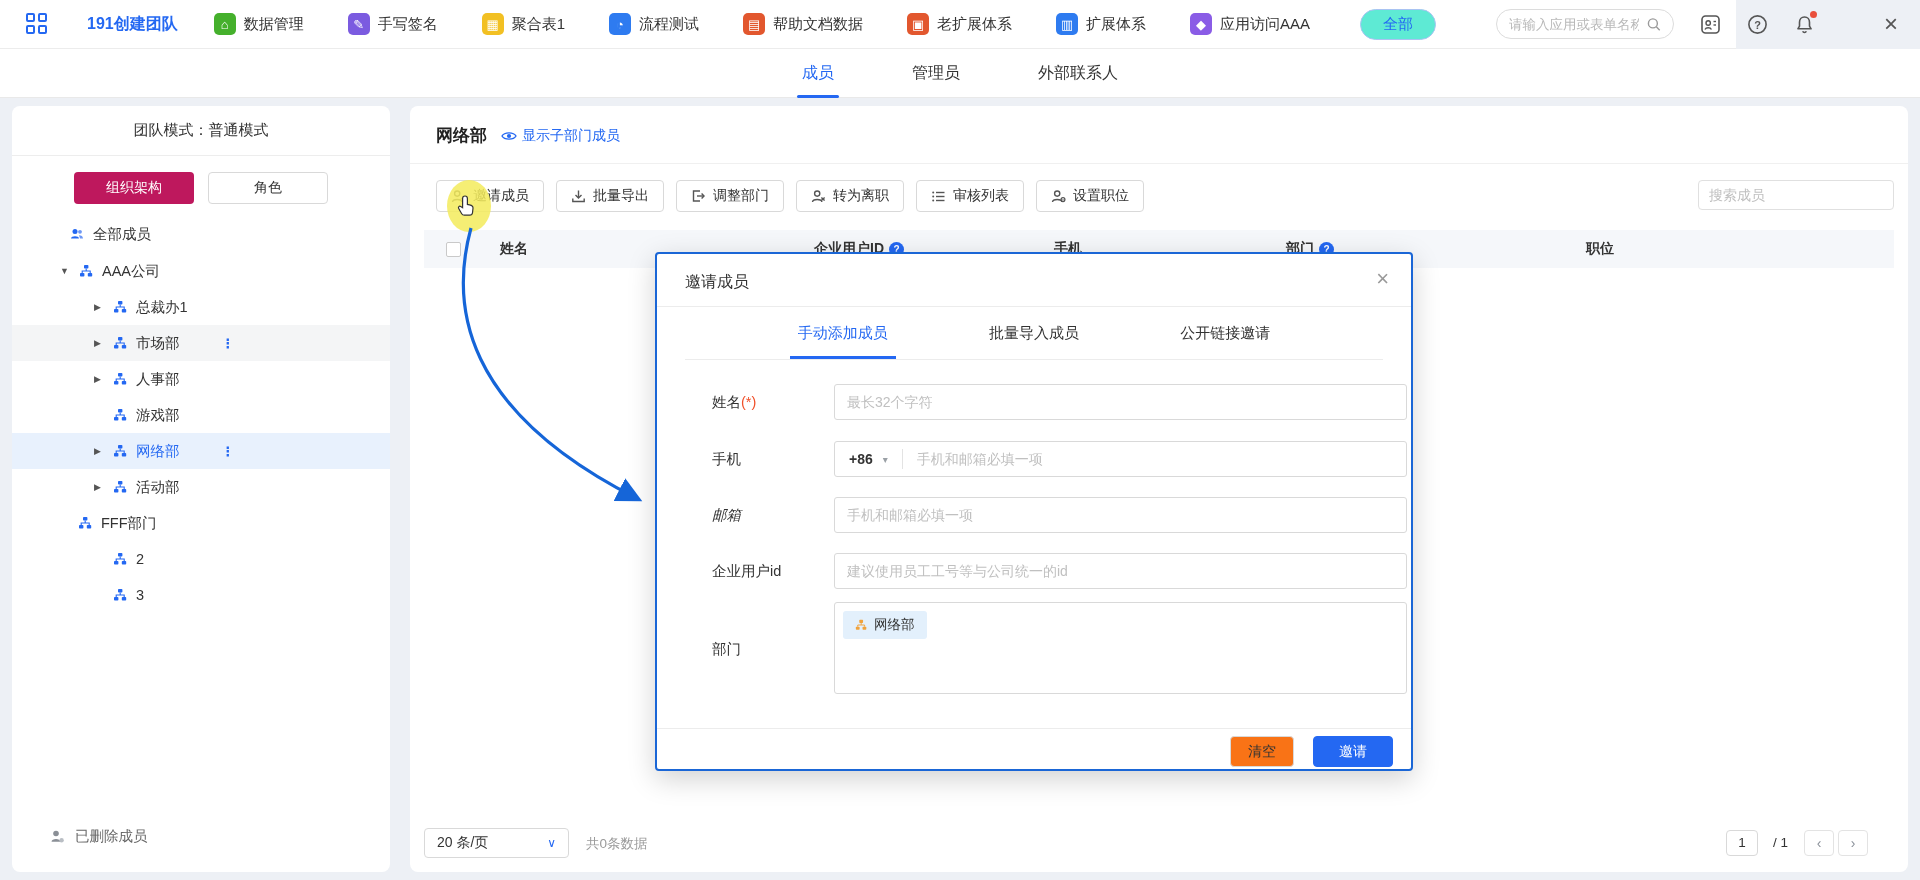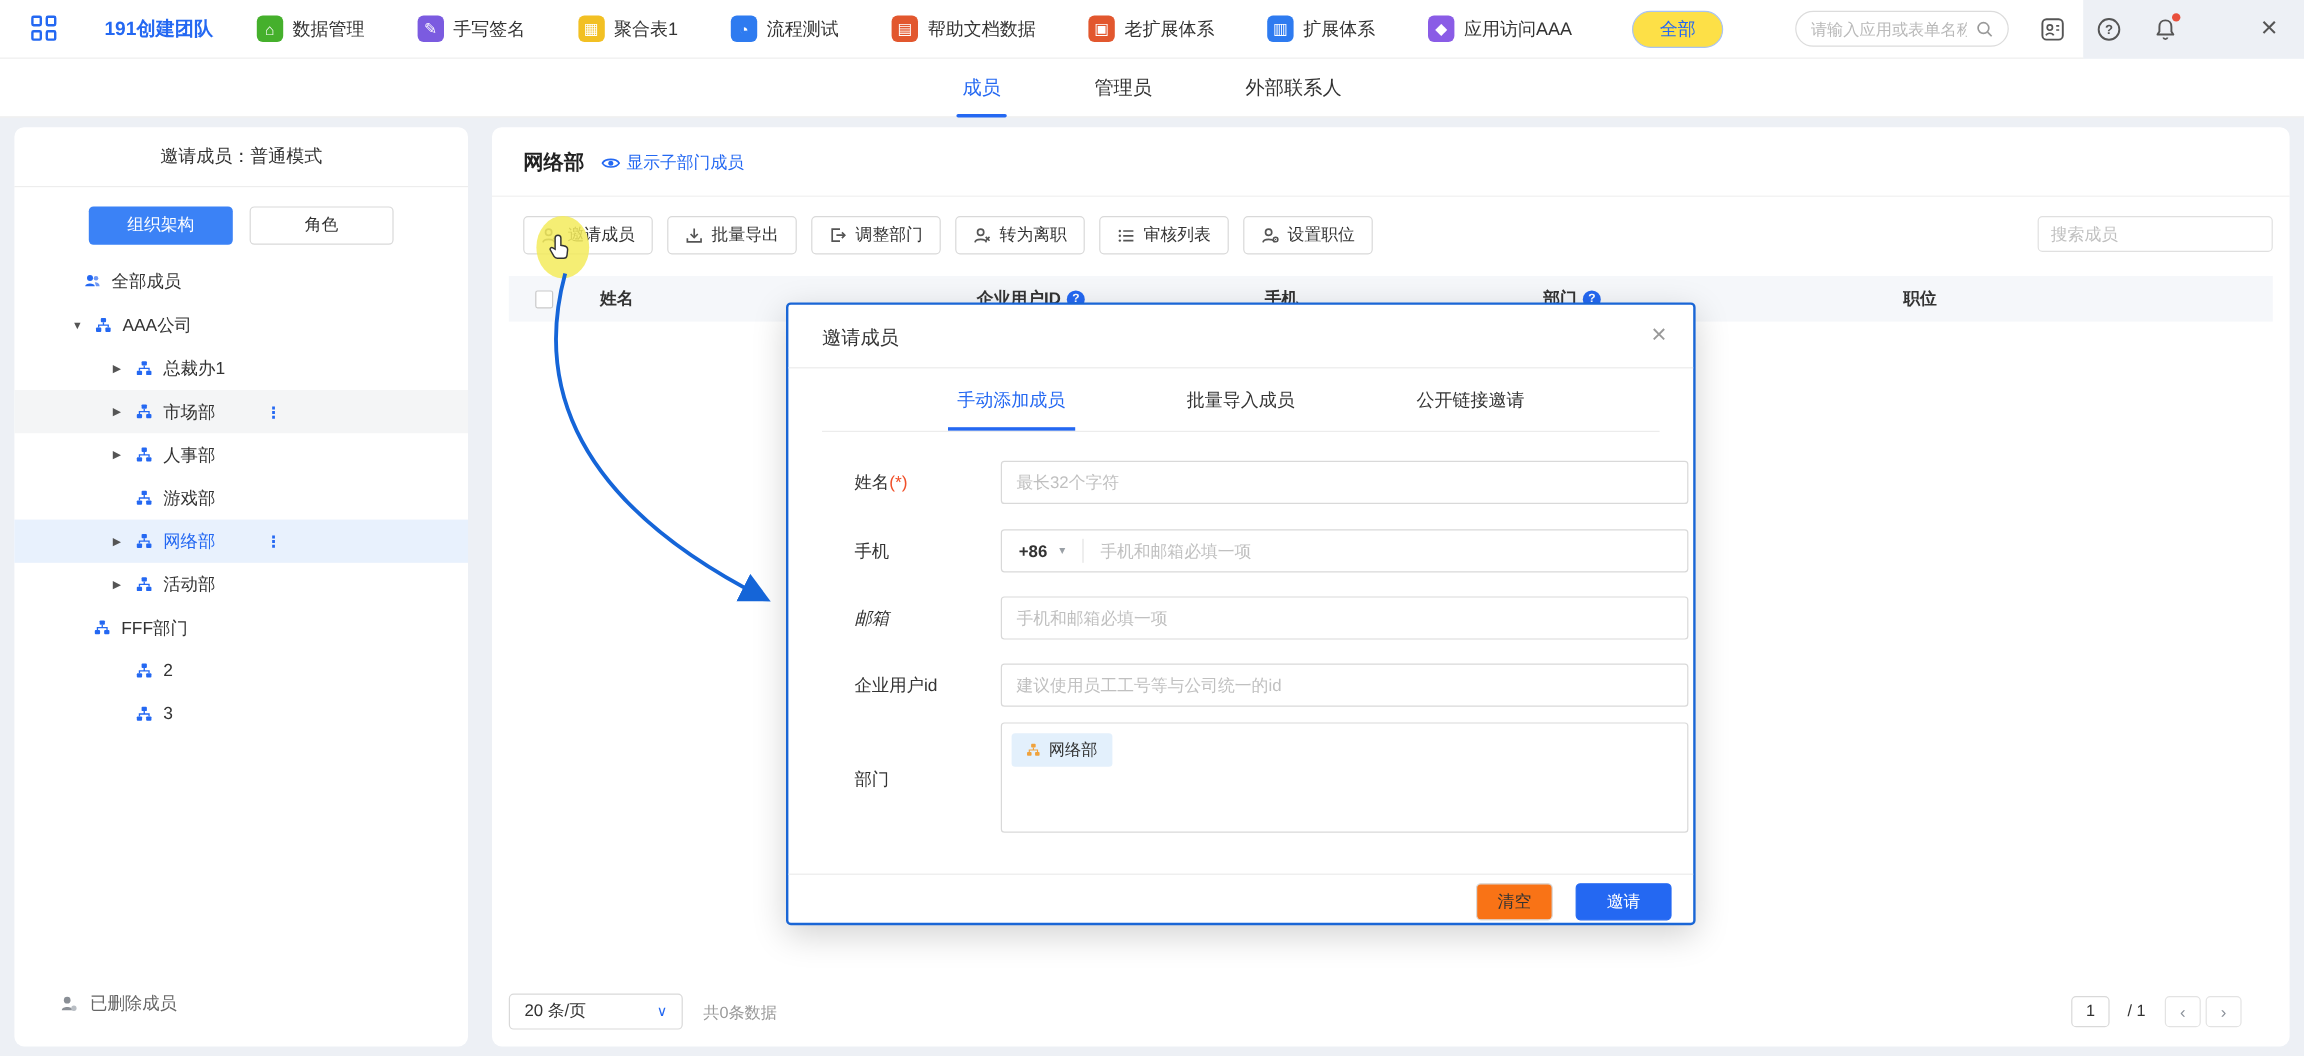--- a/index.html
+++ b/index.html
@@ -8,21 +8,21 @@
   
   #topnav { position:absolute; left:0; top:0; width:1736px; height:49px; background:#fff;
             border-bottom:1px solid #ececec; display:flex; align-items:center; padding:0 26px; }
   #grid-icon { width:22px; height:22px; display:grid; grid-template-columns:9px 9px; grid-template-rows:9px 9px; gap:3px; cursor:pointer; }
   #grid-icon span { border:2px solid #2468F2; border-radius:2px; }
   .nav-sep { width:1px; height:20px; background:#ddd; margin:0 20px; }
   .workspace { color:#2468F2; font-size:16px; font-weight:bold; margin-right:36px; cursor:pointer; white-space:nowrap; }
   .app-item { display:flex; align-items:center; gap:8px; margin-right:44px; cursor:pointer; white-space:nowrap; }
   .app-ico { width:22px; height:22px; border-radius:5px; color:#fff; font-size:13px; display:flex; align-items:center; justify-content:center; }
   .app-label { font-size:15px; color:#333; }
-  .pill-all { margin-left:6px; padding:5px 22px; border:1px solid #a9c3f2; background:#fde047; color:#2468F2;
+  .pill-all { margin-left:6px; padding:5px 22px; border:1px solid #a9c3f2; background:#5eead4; color:#2468F2;
               font-size:15px; border-radius:16px; cursor:pointer; white-space:nowrap; }
   #nav-search { margin-left:60px; width:178px; height:30px; border:1px solid #dcdcdc; border-radius:16px;
                 display:flex; align-items:center; padding:0 12px; gap:8px; }
   #nav-search input { border:none; outline:none; width:130px; font-size:13.5px; color:#ec4899; background:transparent; }
   #nav-search input::placeholder { color:#b9b9b9; }
   .nav-right-ico { margin-left:26px; cursor:pointer; display:flex; align-items:center; position:relative; }
   #avatar { width:30px; height:30px; border-radius:50%; margin-left:24px; cursor:pointer;
             background:radial-gradient(circle at 45% 40%, #ffe27a 0 30%, #f4a21f 55%, #e07b12 100%);
             box-shadow:0 0 0 2px #f8d05c inset; }
   .bell-dot { position:absolute; right:-2px; top:-3px; width:7px; height:7px; background:#e94f3c; border-radius:50%; }
@@ -37,21 +37,21 @@
 
   
   #sidebar { position:absolute; left:12px; top:106px; width:378px; height:766px; background:#fff; border-radius:8px; }
   #maincard { position:absolute; left:410px; top:106px; width:1498px; height:766px; background:#fff; border-radius:8px; }
 
   
   .side-head { height:50px; display:flex; align-items:center; justify-content:center; font-size:15px; color:#333;
                border-bottom:1px solid #ededed; }
   .side-btns { display:flex; gap:14px; justify-content:center; margin-top:16px; }
   .side-btn { width:120px; height:32px; border-radius:4px; font-size:14px; display:flex; align-items:center; justify-content:center; cursor:pointer; }
-  .side-btn.primary { background:#3b82f6; color:#fff; }
+  .side-btn.primary { background:#be185d; color:#fff; }
   .side-btn.ghost { background:#fff; color:#333; border:1px solid #d9d9d9; }
   .trow { position:absolute; left:0; width:378px; height:36px; display:flex; align-items:center; font-size:14.5px; color:#333; cursor:pointer; }
   .trow.hovered { background:#f4f5f6; }
   .trow.selected { background:#e8f1fd; }
   .trow.selected .tlabel { color:#2468F2; }
   .caret { width:10px; font-size:9px; color:#555; margin-right:9px; }
   .tree-ico { width:14px; height:14px; margin-right:9px; flex:0 0 auto; }
   .dots { color:#2468F2; font-size:13px; letter-spacing:0; line-height:5px; margin-left:42px; cursor:pointer; font-weight:bold; }
   #deleted-row { position:absolute; left:0; bottom:18px; width:378px; height:36px; display:flex; align-items:center;
                  padding-left:38px; gap:10px; color:#666; font-size:14.5px; cursor:pointer; }
@@ -200,21 +200,21 @@
 </div>
 
 <div id="tabbar">
   <div class="page-tab active">成员</div>
   <div class="page-tab">管理员</div>
   <div class="page-tab">外部联系人</div>
 </div>
 <div id="page-close">×</div>
 
 <div id="sidebar">
-  <div class="side-head">邀请成员：普通模式</div>
+  <div class="side-head">团队模式：普通模式</div>
   <div class="side-btns">
     <div class="side-btn primary">组织架构</div>
     <div class="side-btn ghost">角色</div>
   </div>
 
   <div class="trow" style="top:110px; padding-left:58px;">
     <svg class="tree-ico" viewBox="0 0 14 14">
         <circle cx="5" cy="4.6" r="2.5" fill="#2468F2"></circle>
         <path d="M1 11.5 c0-3 8-3 8 0 z" fill="#2468F2"></path>
         <circle cx="10" cy="4.8" r="1.9" fill="#6d97f5"></circle>

